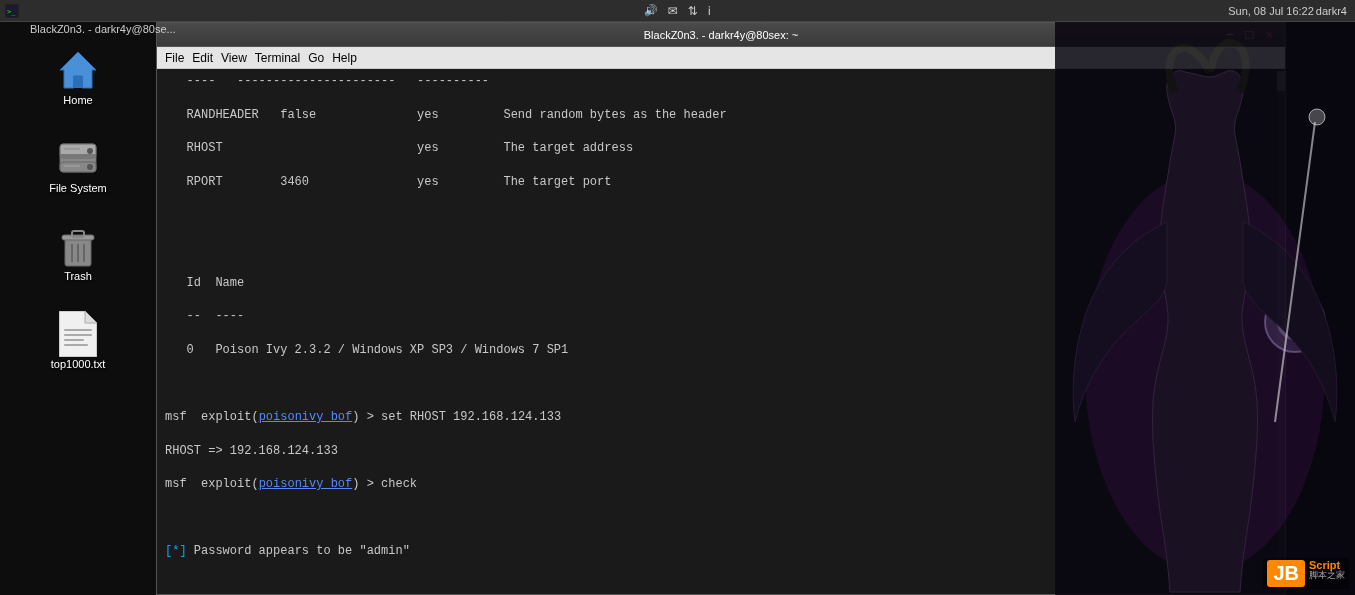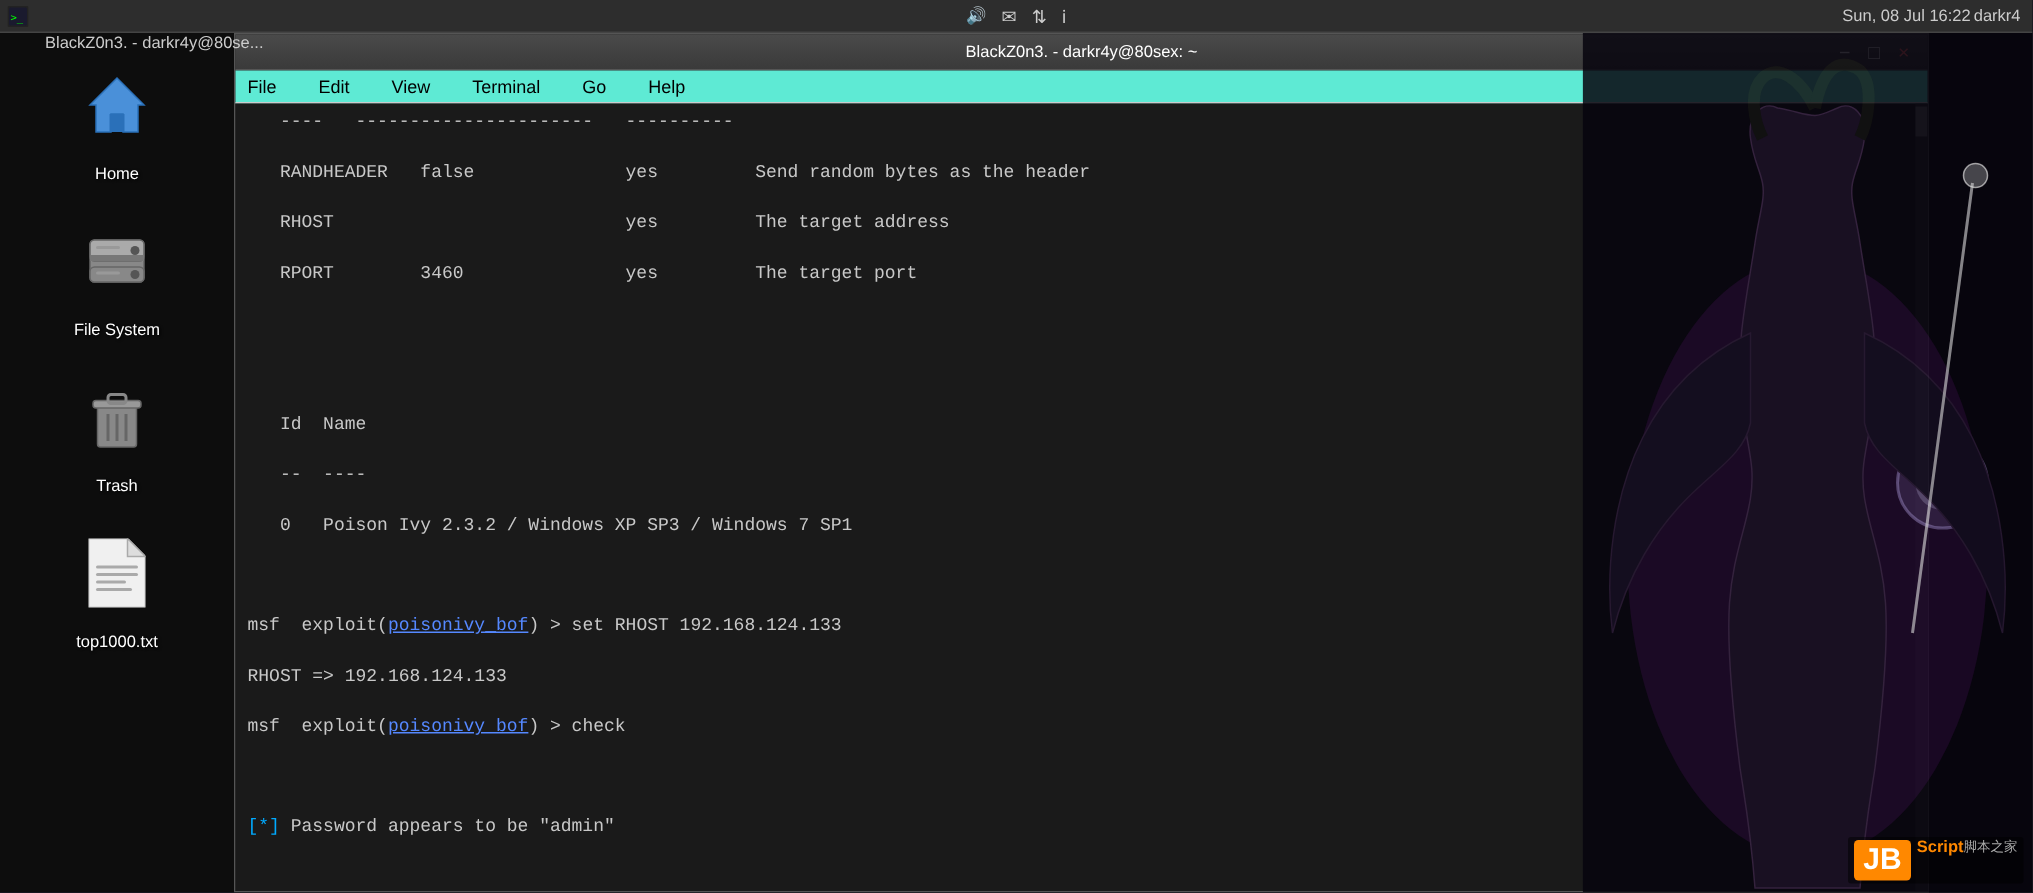--- a/index.html
+++ b/index.html
@@ -88,21 +88,21 @@
       flex-direction: column;
       align-items: center;
       padding-top: 20px;
       gap: 20px;
     }
 
     .desktop-icon {
       display: flex;
       flex-direction: column;
       align-items: center;
-      gap: 16px;
+      gap: 0;
       cursor: pointer;
       padding: 4px;
       border-radius: 4px;
     }
 
     .icon-img {
       width: 48px;
       height: 48px;
       display: flex;
       align-items: center;
@@ -156,25 +156,25 @@
 
     .terminal-btn {
       color: #ccc;
       font-size: 13px;
       cursor: pointer;
       padding: 0 4px;
     }
 
     .terminal-menubar {
       height: 22px;
-      background: #5eead4;
+      background: #e5e5e5;
       display: flex;
       align-items: center;
       padding: 0 4px;
-      gap: 20px;
+      gap: 0;
       flex-shrink: 0;
       border-bottom: 1px solid #ccc;
     }
 
     .menu-item {
       font-size: 12px;
       color: #000;
       cursor: pointer;
       padding: 0 4px;
     }
@@ -404,19 +404,19 @@
 
       <path d="M155,50 C145,30 130,20 120,30 C110,40 115,60 120,70" fill="none" stroke="#111" stroke-width="8"></path>
       <path d="M155,50 C160,25 170,15 185,25 C195,35 190,60 185,70" fill="none" stroke="#111" stroke-width="8"></path>
     </svg>
   </div>
 
   <div class="watermark" style="position:absolute;bottom:6px;right:6px;display:flex;align-items:flex-start;gap:4px;z-index:200;">
     <div style="background:#ff8800;color:#fff;font-weight:bold;font-size:20px;padding:2px 6px;border-radius:3px;">
       <span>JB</span>
     </div>
-    <div style="display:flex;flex-direction:row;line-height:1;">
+    <div style="display:flex;flex-direction:column;line-height:1;">
       <span style="color:#ff8800;font-size:11px;font-weight:bold;">Script</span>
       <span style="color:#aaa;font-size:9px;">脚本之家</span>
     </div>
   </div>
 
 </div>
 
 </body></html>

